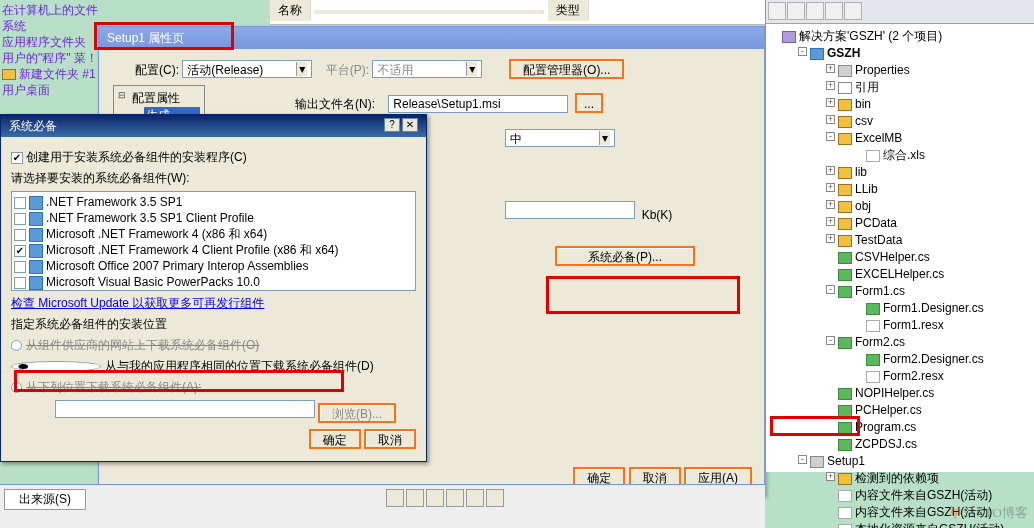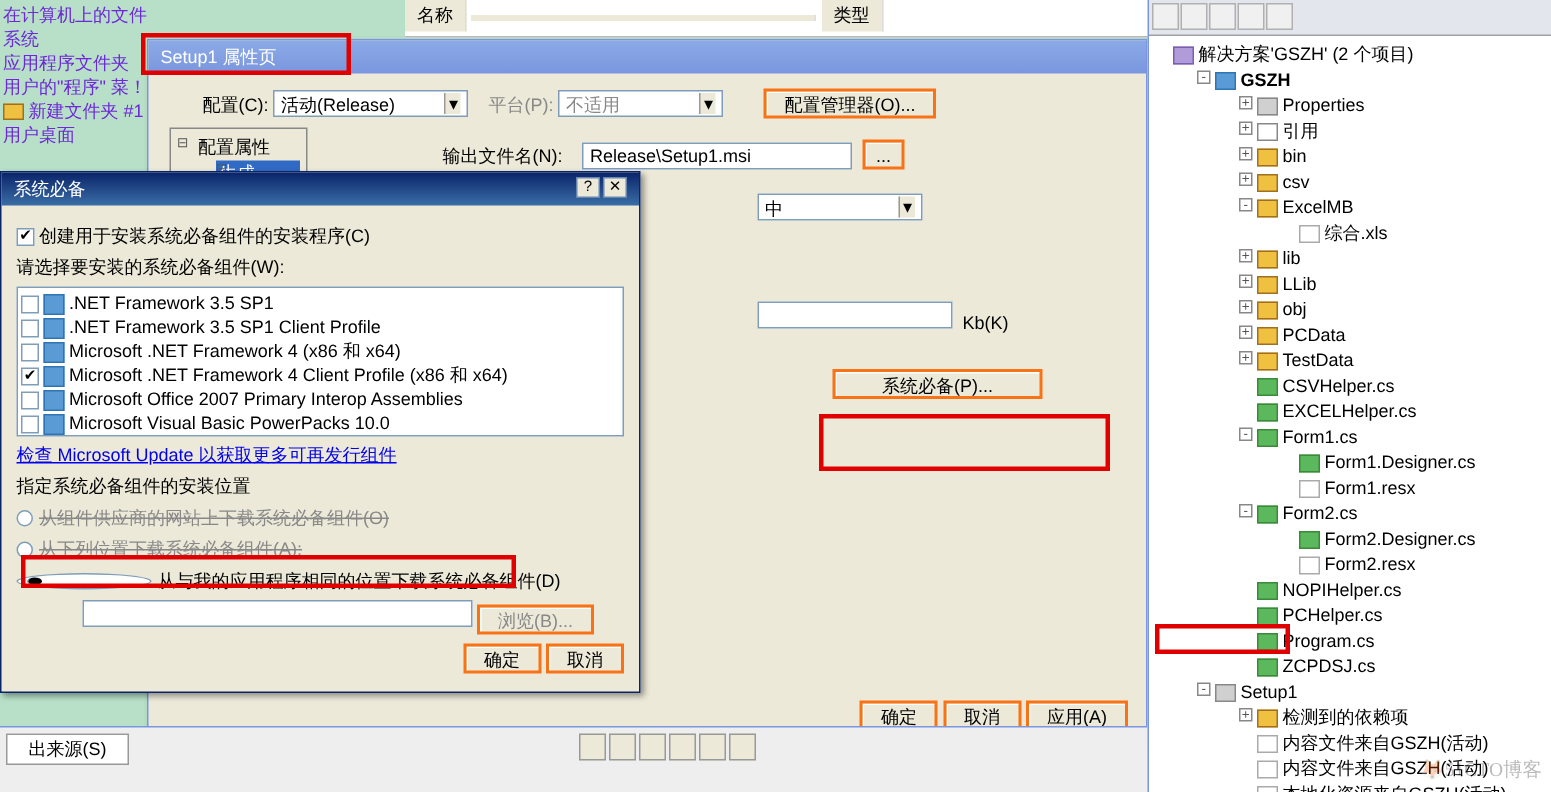--- a/index.html
+++ b/index.html
@@ -1,18 +1,18 @@
 <!DOCTYPE html>
 <html><head>
 <meta charset="utf-8">
 <style>
 * { margin:0; padding:0; box-sizing:border-box; font-family:"Microsoft YaHei","SimSun",Tahoma,sans-serif; font-size:12px; }
 body { background:#b8e0c8; width:1034px; height:528px; overflow:hidden; position:relative; }
 .left { position:absolute; left:0; top:0; width:765px; height:528px; }
-.solution { position:absolute; right:0; top:0; width:269px; height:528px; background:#fff; border-left:1px solid #7a96df; }
+.solution { position:absolute; right:0; top:0; width:269px; height:472px; background:#fff; border-left:1px solid #7a96df; }
 
 
 .desktop { position:absolute; left:0; top:0; width:110px; height:100px; color:#6d28d9; line-height:16px; padding:2px; }
 .desktop .folder-icon { display:inline-block; width:14px; height:11px; background:#f0c040; border:1px solid #a07020; vertical-align:middle; margin-right:3px; }
 
 
 .listbg { position:absolute; left:270px; top:0; width:542px; height:25px; background:#fff; border-bottom:1px solid #bbb; }
 .listbg span { display:inline-block; padding:2px 8px; border-right:1px solid #ddd; background:#ece9d8; }
 
 
@@ -150,22 +150,22 @@
           <div class="item"><span class="cb"></span><span class="ico16"></span>.NET Framework 3.5 SP1</div>
           <div class="item"><span class="cb"></span><span class="ico16"></span>.NET Framework 3.5 SP1 Client Profile</div>
           <div class="item"><span class="cb"></span><span class="ico16"></span>Microsoft .NET Framework 4 (x86 和 x64)</div>
           <div class="item"><span class="cb checked"></span><span class="ico16"></span>Microsoft .NET Framework 4 Client Profile (x86 和 x64)</div>
           <div class="item"><span class="cb"></span><span class="ico16"></span>Microsoft Office 2007 Primary Interop Assemblies</div>
           <div class="item"><span class="cb"></span><span class="ico16"></span>Microsoft Visual Basic PowerPacks 10.0</div>
         </div>
       <div class="row"><a class="link">检查 Microsoft Update 以获取更多可再发行组件</a></div>
       <div class="row">指定系统必备组件的安装位置</div>
       <div class="row disabled" style="text-decoration:line-through"><span class="radio"></span><span>从组件供应商的网站上下载系统必备组件(O)</span></div>
+      <div class="row"><span class="radio sel"></span><span>从与我的应用程序相同的位置下载系统必备组件(D)</span></div>
       <div class="row disabled" style="text-decoration:line-through"><span class="radio"></span><span>从下列位置下载系统必备组件(A):</span></div>
-      <div class="row"><span class="radio sel"></span><span>从与我的应用程序相同的位置下载系统必备组件(D)</span></div>
       <div class="row" style="text-align:right;padding-right:20px"><span class="txt disabled" style="width:260px"></span>&nbsp;<span class="btn disabled">浏览(B)...</span></div>
       <div class="row" style="text-align:right;margin-top:6px">
         <span class="btn">确定</span>
         <span class="btn">取消</span>
       </div>
     </div>
   </div>
 
   <div class="redbox" style="left:94px;top:22px;width:140px;height:28px"></div>
   <div class="redbox" style="left:14px;top:370px;width:330px;height:22px"></div>

